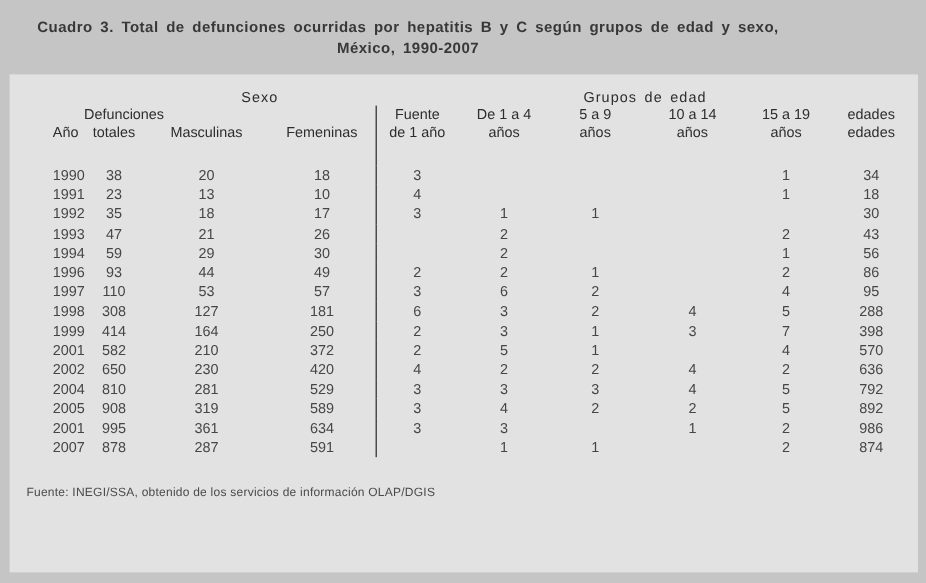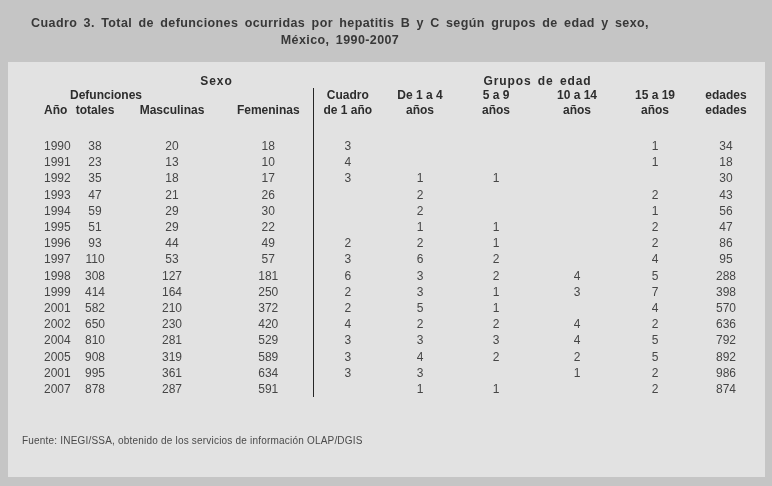--- a/index.html
+++ b/index.html
@@ -41,21 +41,21 @@
     margin: 10px 0 0 12px;
     width: 742px;
   }
   th, td {
     padding: 0;
     font-size: 12px;
     overflow: visible;
     white-space: nowrap;
   }
   thead th {
-    font-weight: bold;
+    font-weight: normal;
     color: #2d2d2d;
     vertical-align: bottom;
     text-align: center;
   }
   .group-row th {
     height: 16px;
     letter-spacing: 0.9px;
     word-spacing: 2px;
   }
   .hdr-row th {
@@ -72,21 +72,21 @@
     color: #464646;
   }
   .anio {
     text-align: left !important;
     padding-left: 24px !important;
   }
   .divider-left {
     border-left: 1.2px solid #262626;
   }
   .fuente {
-    margin: 38px 0 0 14px;
+    margin: 24px 0 0 14px;
     font-size: 10px;
     color: #4a4a4a;
     letter-spacing: 0.2px;
   }
 </style>
 </head>
 <body>
 
 <div class="title">
   <div>Cuadro 3. Total de defunciones ocurridas por hepatitis B y C según grupos de edad y sexo,</div>
@@ -124,21 +124,21 @@
         </th>
         <th>
           <div class="hl1"></div>
           <div class="hl2">Masculinas</div>
         </th>
         <th>
           <div class="hl1"></div>
           <div class="hl2">Femeninas</div>
         </th>
         <th class="divider-left">
-          <div class="hl1">Cuadro</div>
+          <div class="hl1">Fuente</div>
           <div class="hl2">de 1 año</div>
         </th>
         <th>
           <div class="hl1">De 1 a 4</div>
           <div class="hl2">años</div>
         </th>
         <th>
           <div class="hl1">5 a 9</div>
           <div class="hl2">años</div>
         </th>
@@ -209,32 +209,20 @@
           <td class="anio">1994</td>
           <td>59</td>
           <td>29</td>
           <td>30</td>
           <td class="divider-left"></td>
           <td>2</td>
           <td></td>
           <td></td>
           <td>1</td>
           <td>56</td>
-        </tr>
-        <tr>
-          <td class="anio">1995</td>
-          <td>51</td>
-          <td>29</td>
-          <td>22</td>
-          <td class="divider-left"></td>
-          <td>1</td>
-          <td>1</td>
-          <td></td>
-          <td>2</td>
-          <td>47</td>
         </tr>
         <tr>
           <td class="anio">1996</td>
           <td>93</td>
           <td>44</td>
           <td>49</td>
           <td class="divider-left">2</td>
           <td>2</td>
           <td>1</td>
           <td></td>

